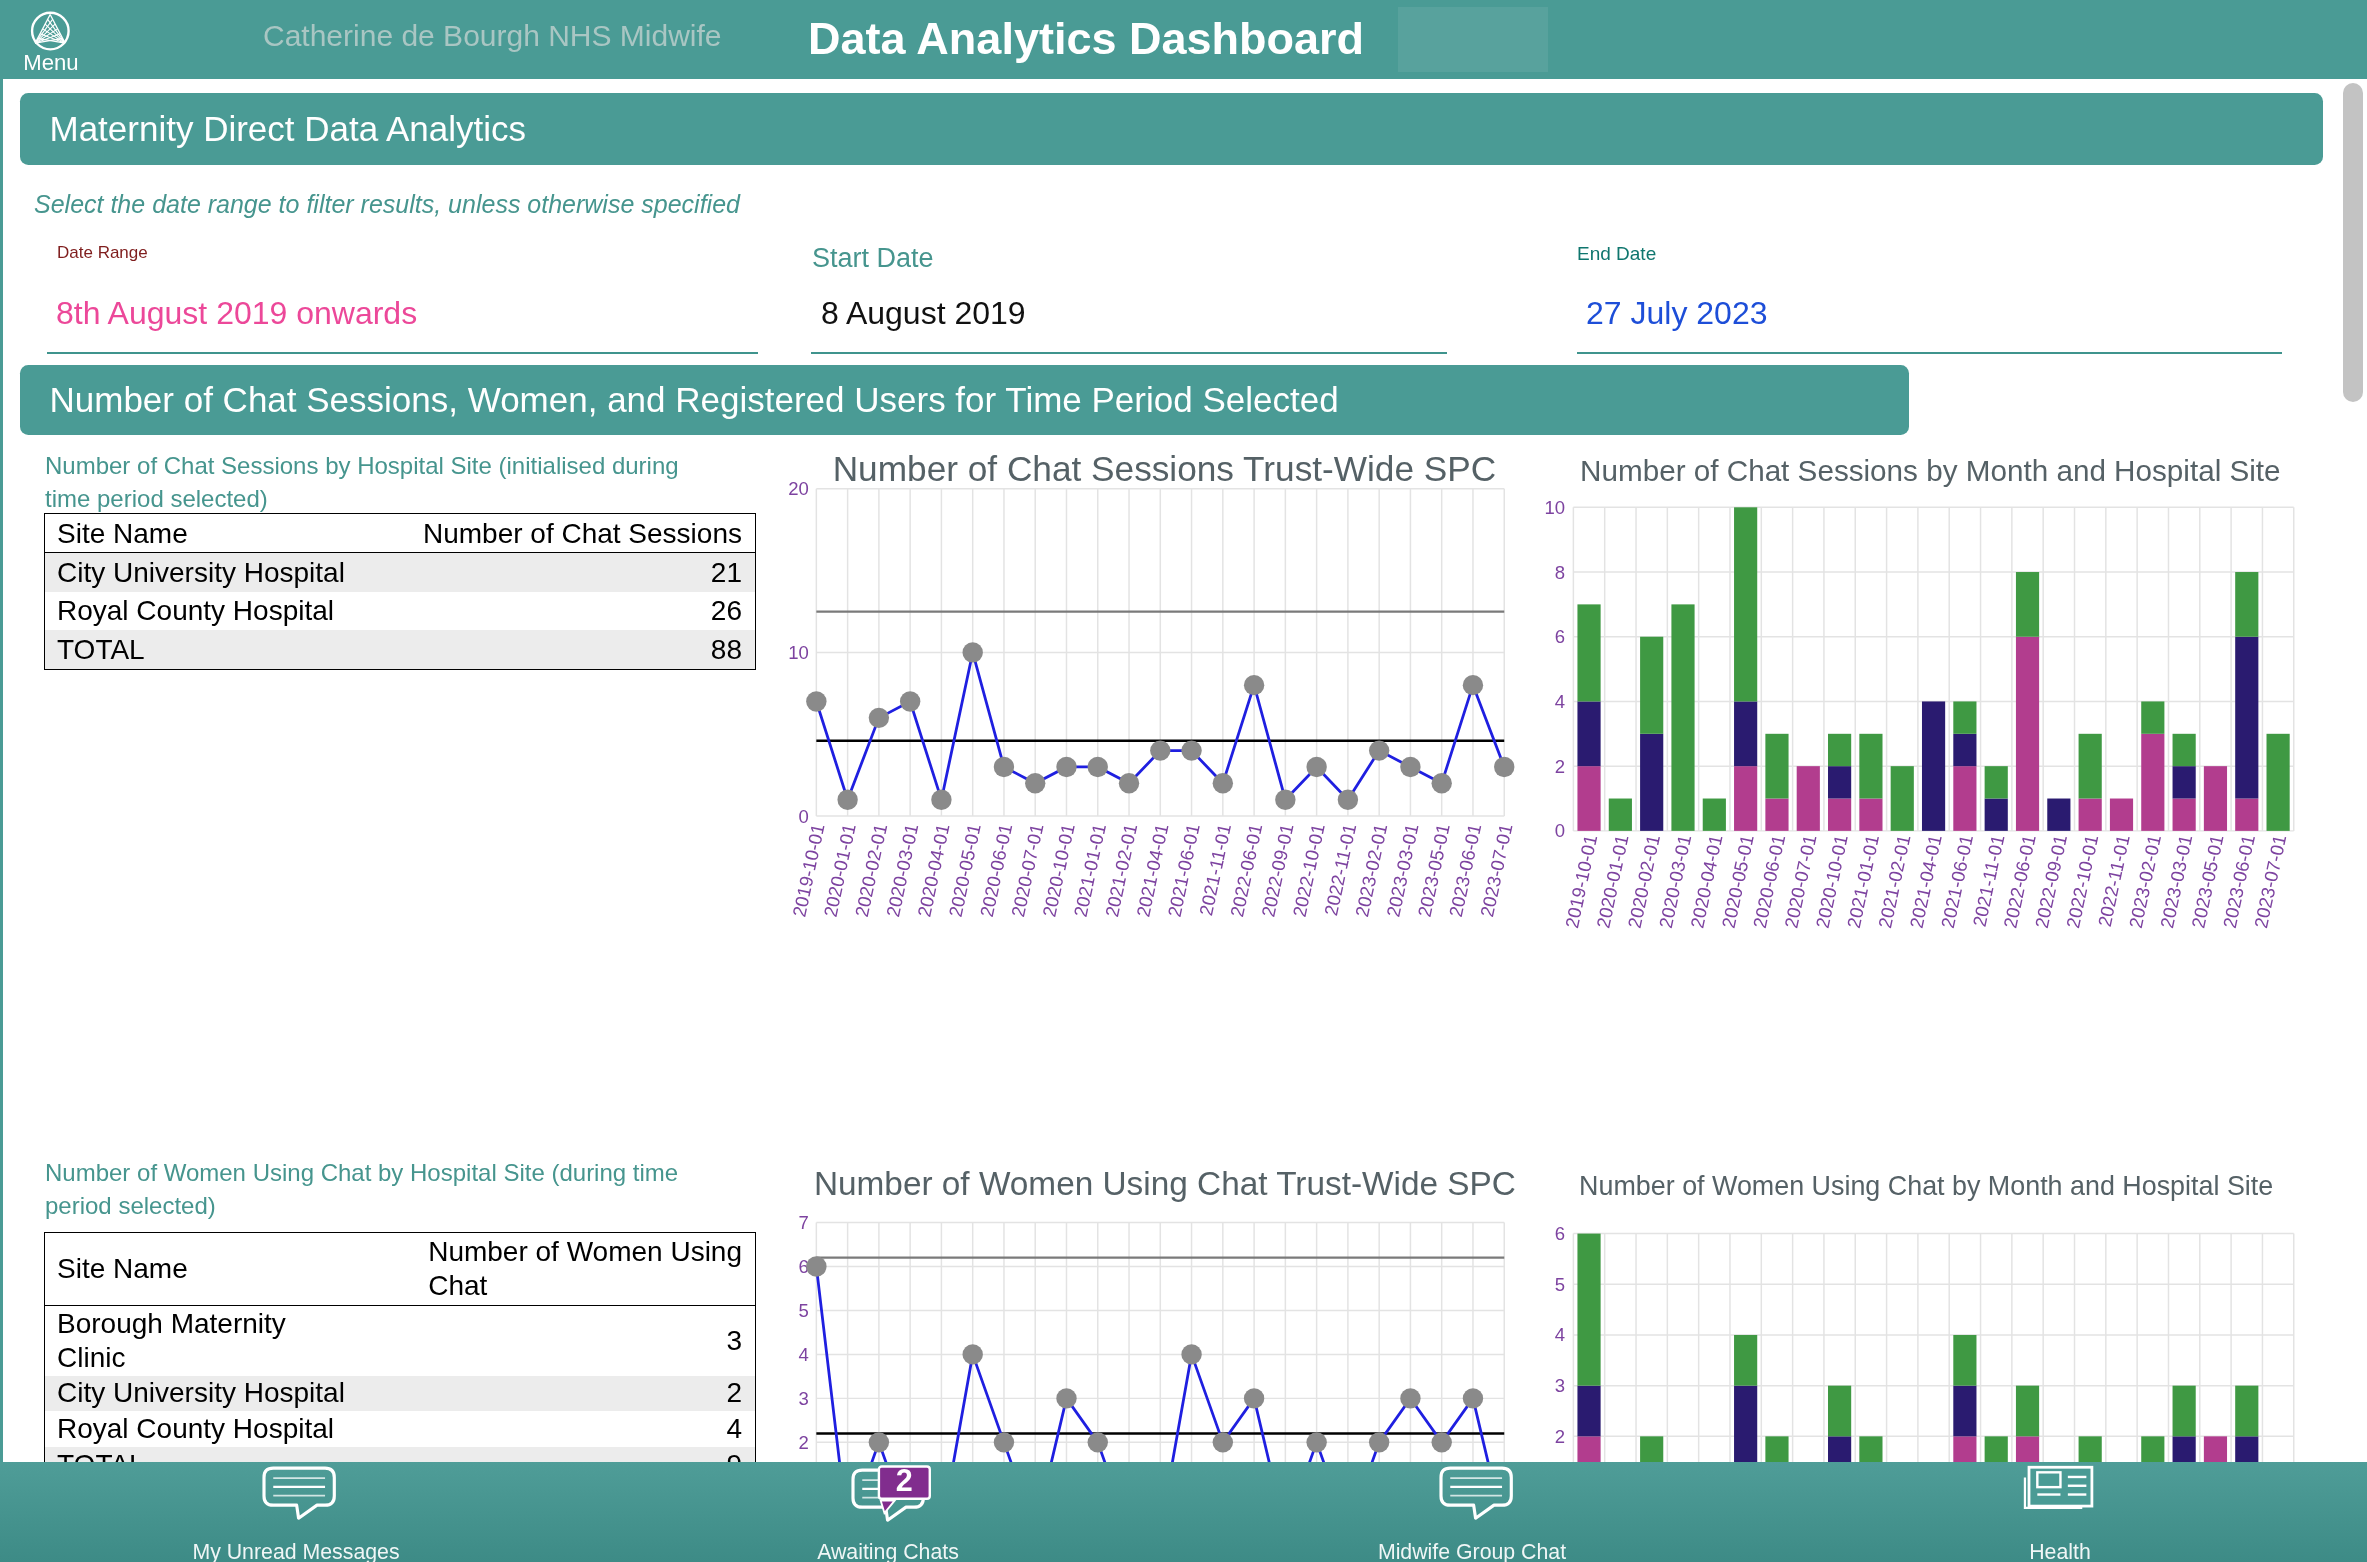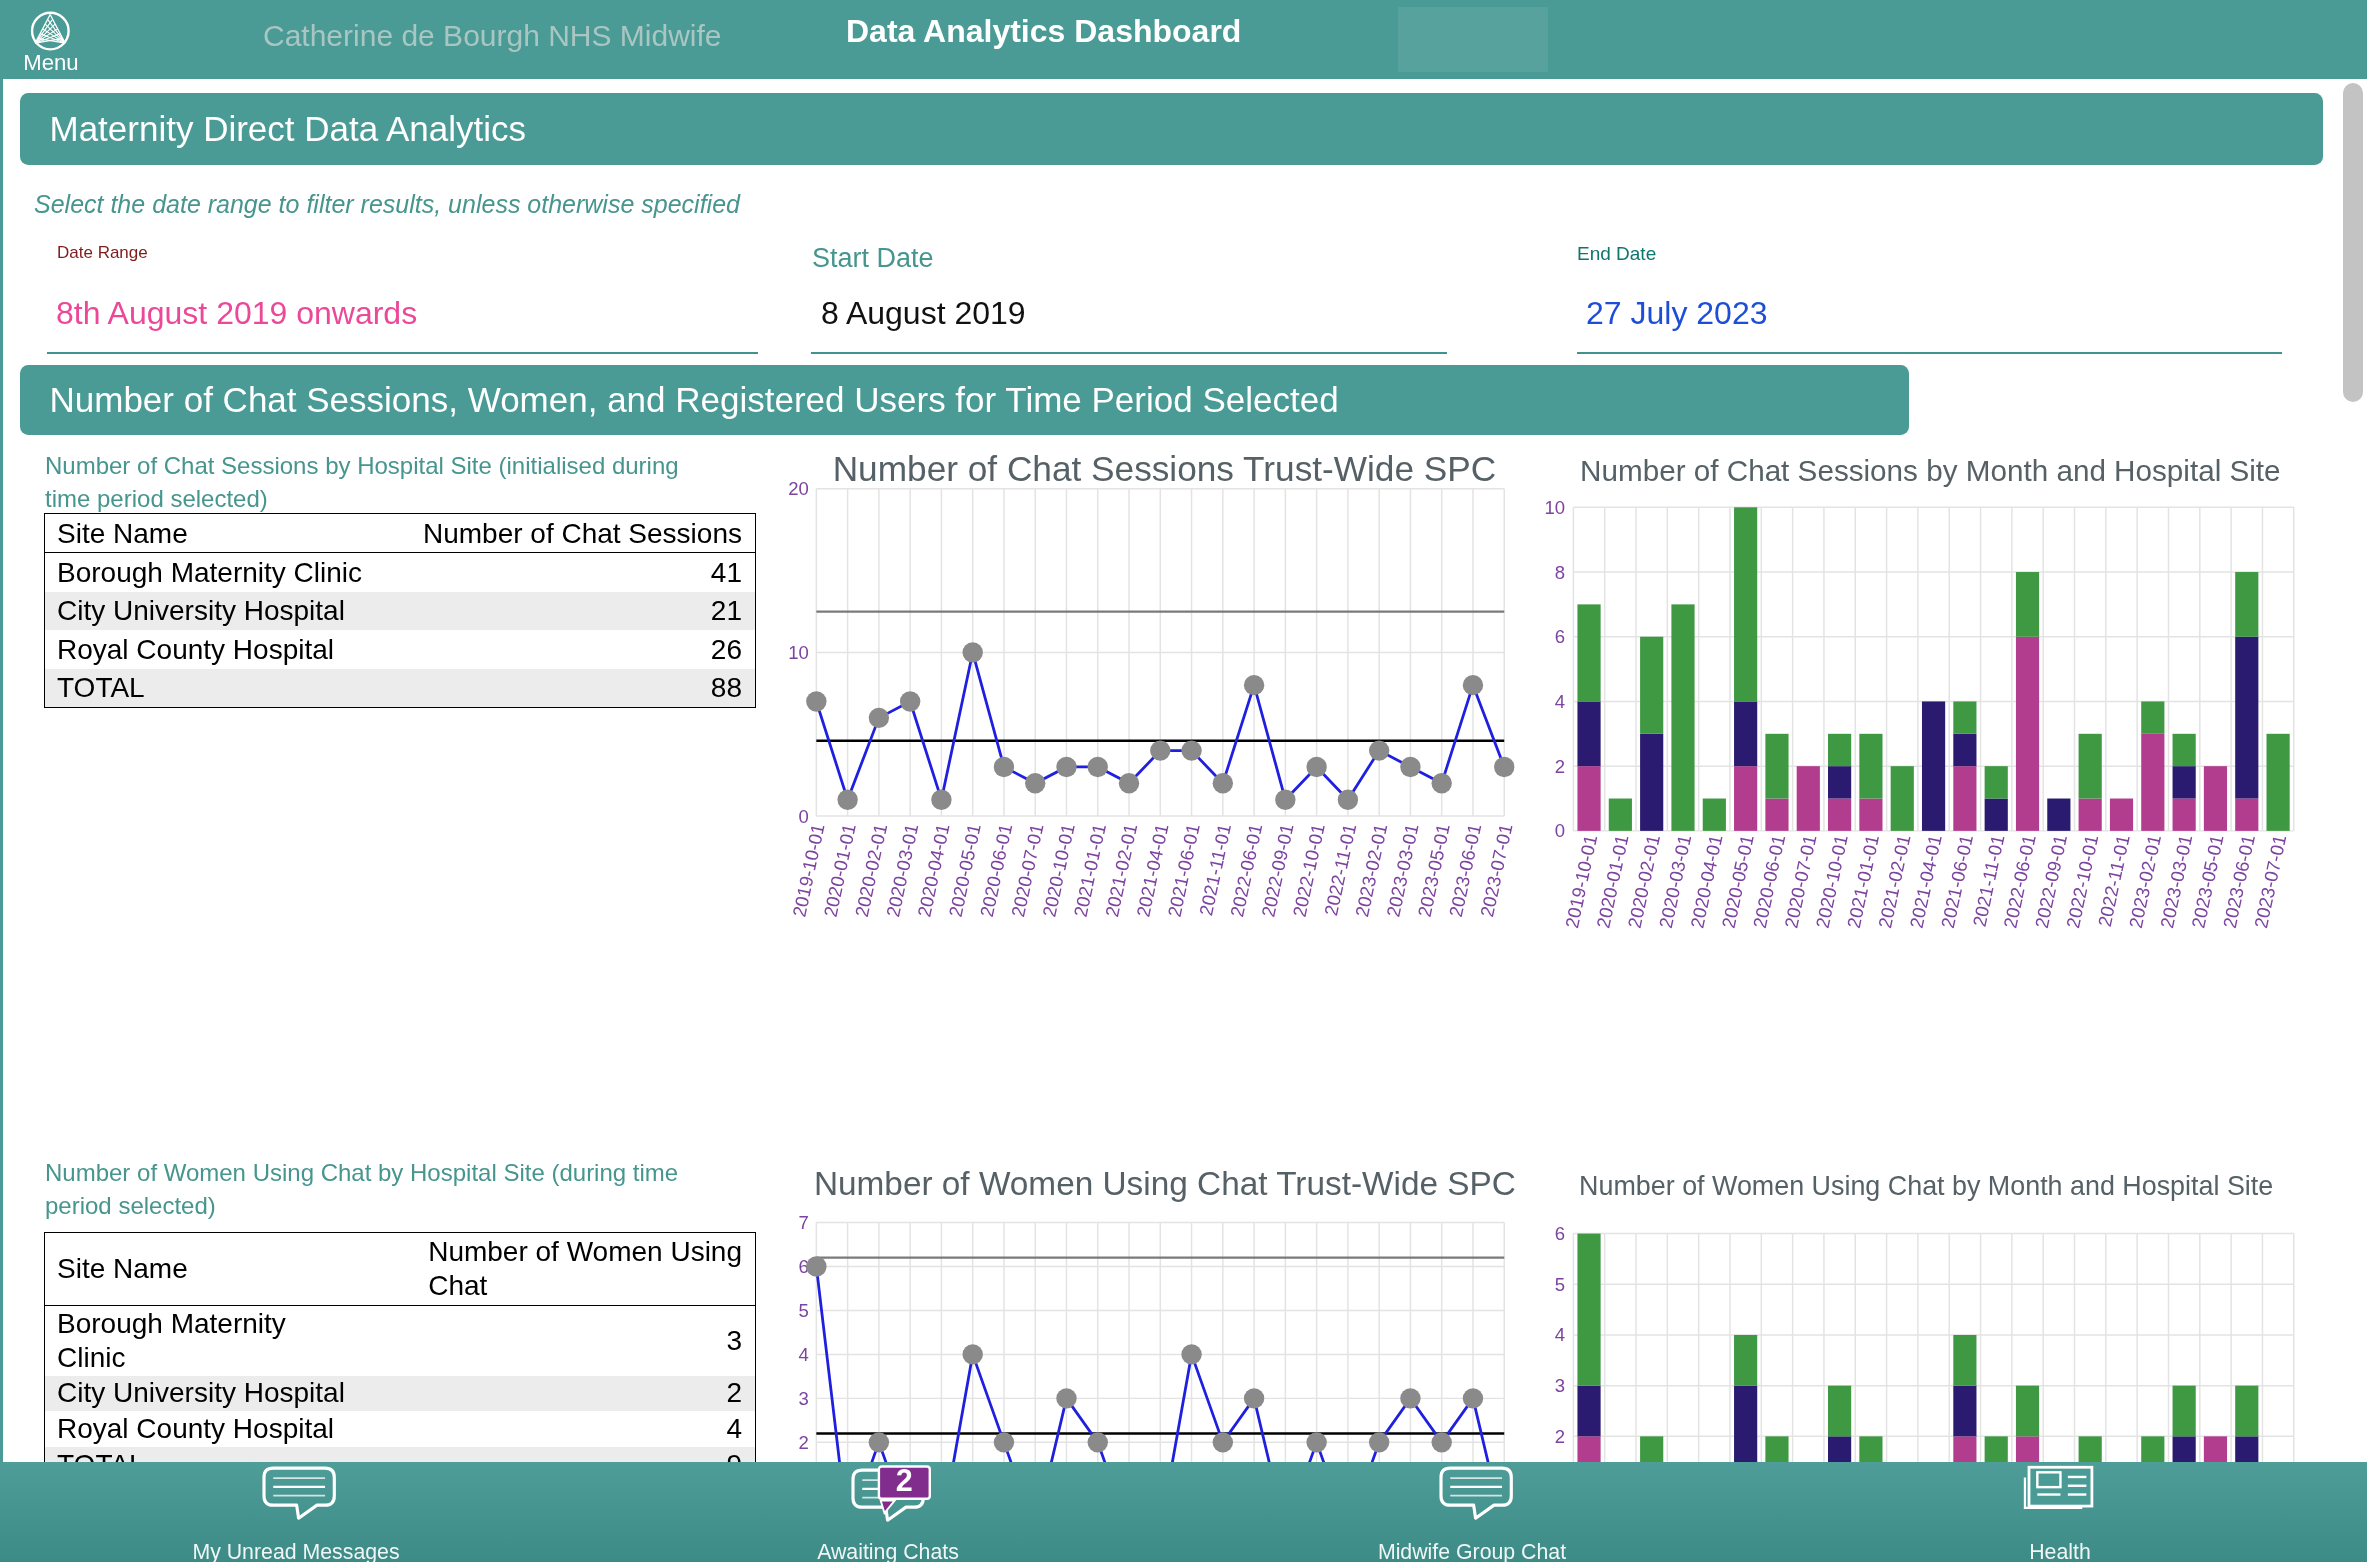--- a/index.html
+++ b/index.html
@@ -19,21 +19,21 @@
 <line x1="70.4" y1="46.8" x2="48.8" y2="26.1" stroke="#fff" stroke-width="1.2"></line>
 <line x1="38.0" y1="46.8" x2="62.3" y2="31.3" stroke="#fff" stroke-width="1.2"></line>
 <line x1="70.4" y1="46.8" x2="46.1" y2="31.3" stroke="#fff" stroke-width="1.2"></line>
 <line x1="38.0" y1="46.8" x2="65.0" y2="36.5" stroke="#fff" stroke-width="1.2"></line>
 <line x1="70.4" y1="46.8" x2="43.4" y2="36.5" stroke="#fff" stroke-width="1.2"></line>
 <line x1="38.0" y1="46.8" x2="67.7" y2="41.6" stroke="#fff" stroke-width="1.2"></line>
 <line x1="70.4" y1="46.8" x2="40.7" y2="41.6" stroke="#fff" stroke-width="1.2"></line>
 <text x="55" y="76" text-anchor="middle" font-size="24" fill="#fff">Menu</text>
 </svg>
 <div class="abs" style="left:263px;top:18.6px;font-size:30px;color:#a9c6c3">Catherine de Bourgh NHS Midwife</div>
-<div class="abs" style="left:846px;top:13px;font-size:32px;font-weight:bold;color:#fff">Data Analytics Dashboard</div>
+<div class="abs" style="left:808px;top:13px;font-size:45px;font-weight:bold;color:#fff">Data Analytics Dashboard</div>
 
 <div class="abs" style="left:0;top:79px;width:2.8px;height:1383px;background:#4a9b95"></div>
 
 <div class="abs" style="left:19.5px;top:93px;width:2303px;height:72px;background:#4a9b95;border-radius:8.3px;display:flex;align-items:center">
     <span style="font-size:35px;color:#fff;padding-left:30px">Maternity Direct Data Analytics</span>
   </div>
 
 <div class="abs" style="left:34px;top:190px;font-size:25px;font-style:italic;color:#46958e">Select the date range to filter results, unless otherwise specified</div>
 
 <div class="abs" style="left:57px;top:243px;font-size:17px;color:#7f1d1d">Date Range</div>
@@ -51,24 +51,20 @@
 <div class="abs" style="left:19.5px;top:365px;width:1889px;height:70px;background:#4a9b95;border-radius:8.3px;display:flex;align-items:center">
     <span style="font-size:35px;color:#fff;padding-left:30px">Number of Chat Sessions, Women, and Registered Users for Time Period Selected</span>
   </div>
 
 <div class="abs" style="left:45px;top:449px;font-size:24px;line-height:33px;color:#46958e;white-space:nowrap">Number of Chat Sessions by Hospital Site (initialised during<br>time period selected)</div>
 
 <div class="abs" style="left:44px;top:513px;width:712px;border:1.9px solid #000;font-size:28px;line-height:31px;color:#000">
  <div style="display:flex;border-bottom:1.9px solid #000;background:#fff">
       <div style="flex:1;padding:3.7px 0 3.7px 12px">Site Name</div>
       <div style="padding:3.7px 13px 3.7px 0">Number of Chat Sessions</div>
-    </div>
- <div style="display:flex;background:#fff">
-      <div style="flex:1;padding:3.7px 0 3.7px 12px">Borough Maternity Clinic</div>
-      <div style="padding:3.7px 13px 3.7px 0">41</div>
     </div>
  <div style="display:flex;background:#ececec">
       <div style="flex:1;padding:3.7px 0 3.7px 12px">City University Hospital</div>
       <div style="padding:3.7px 13px 3.7px 0">21</div>
     </div>
  <div style="display:flex;background:#fff">
       <div style="flex:1;padding:3.7px 0 3.7px 12px">Royal County Hospital</div>
       <div style="padding:3.7px 13px 3.7px 0">26</div>
     </div>
  <div style="display:flex;background:#ececec">

